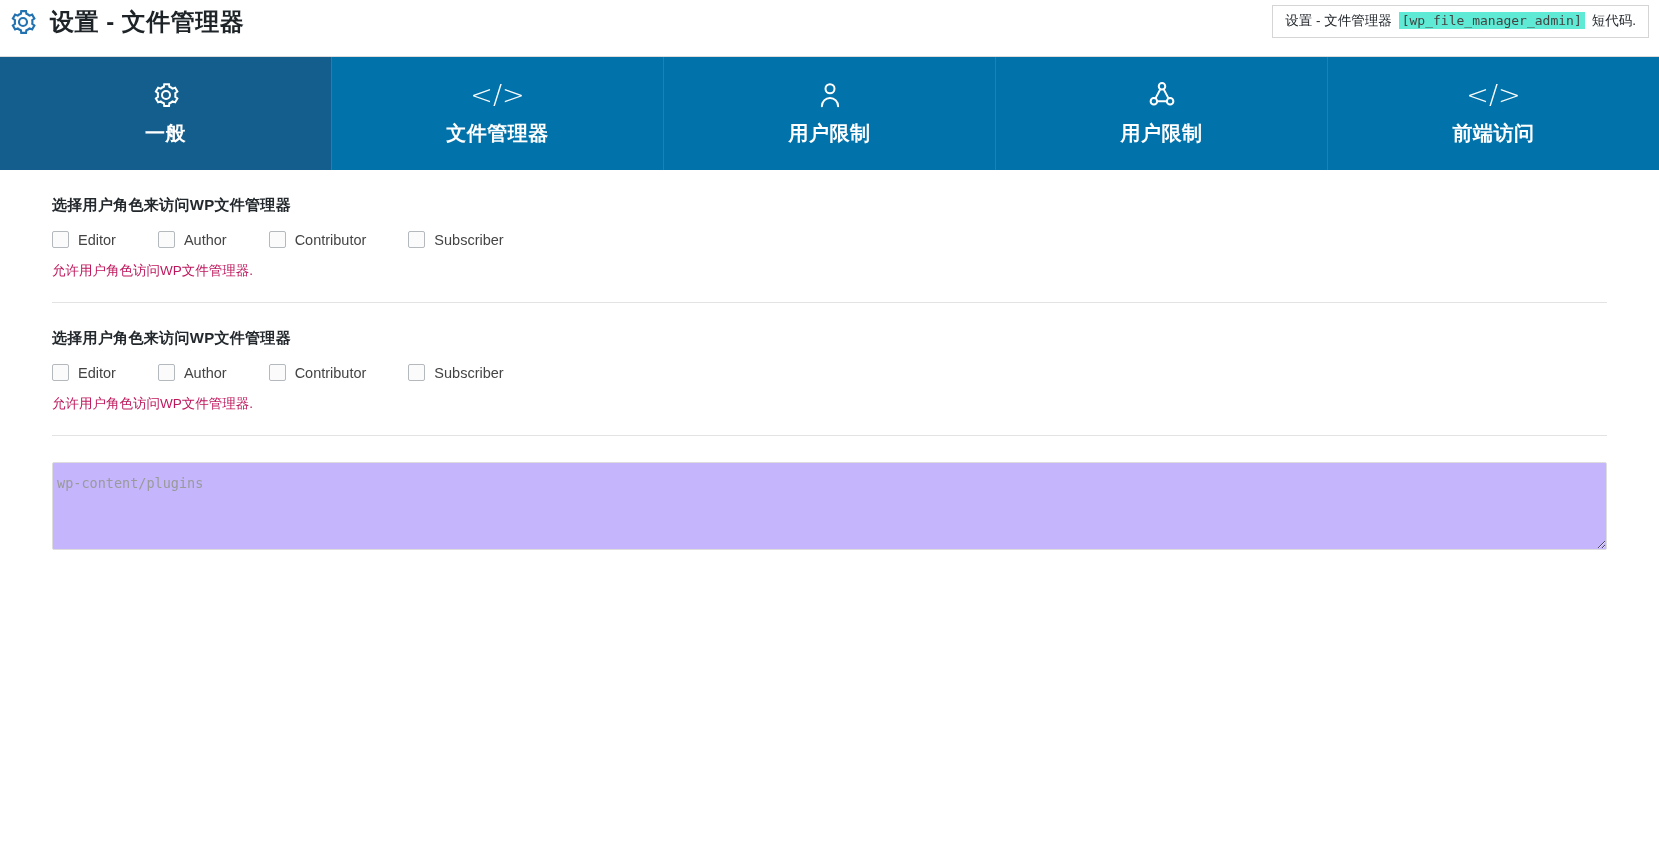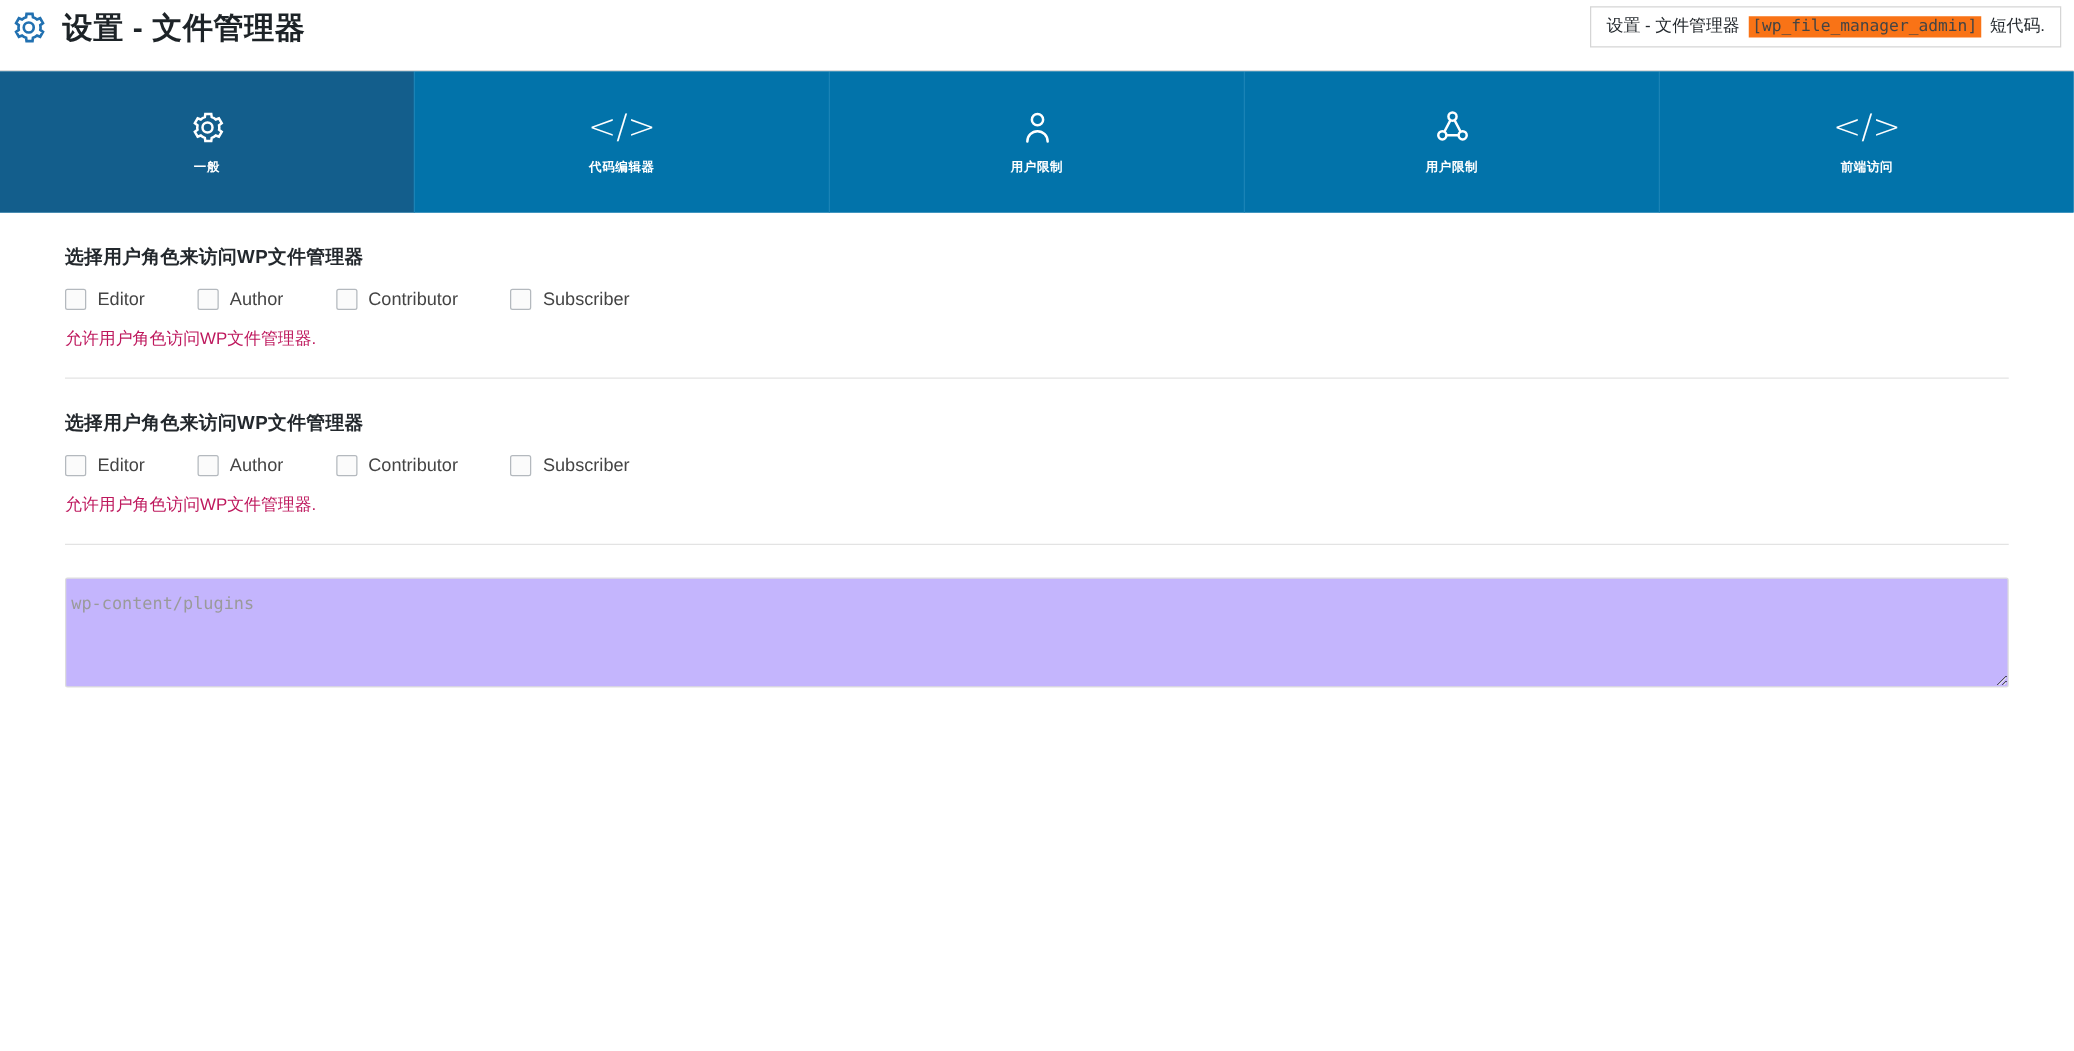--- a/index.html
+++ b/index.html
@@ -52,21 +52,21 @@
     padding: 6px 12px 7px 12px;
     font-size: 13.5px;
     color: #23282d;
     white-space: nowrap;
     display: flex;
     align-items: baseline;
     gap: 7px;
   }
   .shortcode-box .sc-code {
     font-family: "DejaVu Sans Mono", "Liberation Mono", monospace;
-    background: #f97316;
+    background: #5eead4;
     color: #444;
     padding: 1px 3px;
     font-size: 13px;
   }
 
   
   .tab-bar {
     display: flex;
     width: 1659px;
     height: 113px;
@@ -88,21 +88,21 @@
   }
   .tab:last-child { border-right: none; }
   .tab.active { background: #135e8c; }
   .tab-icon {
     display: block;
     height: 30px;
     color: #ffffff;
   }
   .tab-icon svg { display: block; }
   .tab-label {
-    font-size: 10px;
+    font-size: 20px;
     font-weight: bold;
     letter-spacing: .5px;
     font-family: Liberation Mono, monospace;
   }
   .tab-codeglyph {
     font-size: 27px;
     line-height: 30px;
     font-weight: 300;
     font-family: "DejaVu Sans", sans-serif;
   }
@@ -234,21 +234,21 @@
       <svg viewBox="0 0 24 24" width="30" height="30" fill="none" stroke="currentColor" stroke-width="1.6">
         <circle cx="12" cy="12" r="3.2"></circle>
         <path d="M19.4 13.5a7.8 7.8 0 0 0 0-3l1.7-1.3-1.8-3.1-2 .8a7.7 7.7 0 0 0-2.6-1.5l-.3-2.1H10.6l-.3 2.1a7.7 7.7 0 0 0-2.6 1.5l-2-.8L3.9 9.2l1.7 1.3a7.8 7.8 0 0 0 0 3l-1.7 1.3 1.8 3.1 2-.8a7.7 7.7 0 0 0 2.6 1.5l.3 2.1h3.8l.3-2.1a7.7 7.7 0 0 0 2.6-1.5l2 .8 1.8-3.1-1.7-1.3z"></path>
       </svg>
     </span>
     <span class="tab-label">一般</span>
   </div>
 
   <div class="tab">
     <span class="tab-icon tab-codeglyph">&lt;/&gt;</span>
-    <span class="tab-label">代码编辑器</span>
+    <span class="tab-label">文件管理器</span>
   </div>
 
   <div class="tab">
     <span class="tab-icon">
       <svg viewBox="0 0 24 24" width="30" height="30" fill="none" stroke="currentColor" stroke-width="1.6" stroke-linecap="round">
         <circle cx="12" cy="7" r="3.6"></circle>
         <path d="M5.5 21c0-3.7 2.9-6.6 6.5-6.6s6.5 2.9 6.5 6.6"></path>
       </svg>
     </span>
     <span class="tab-label">用户限制</span>

